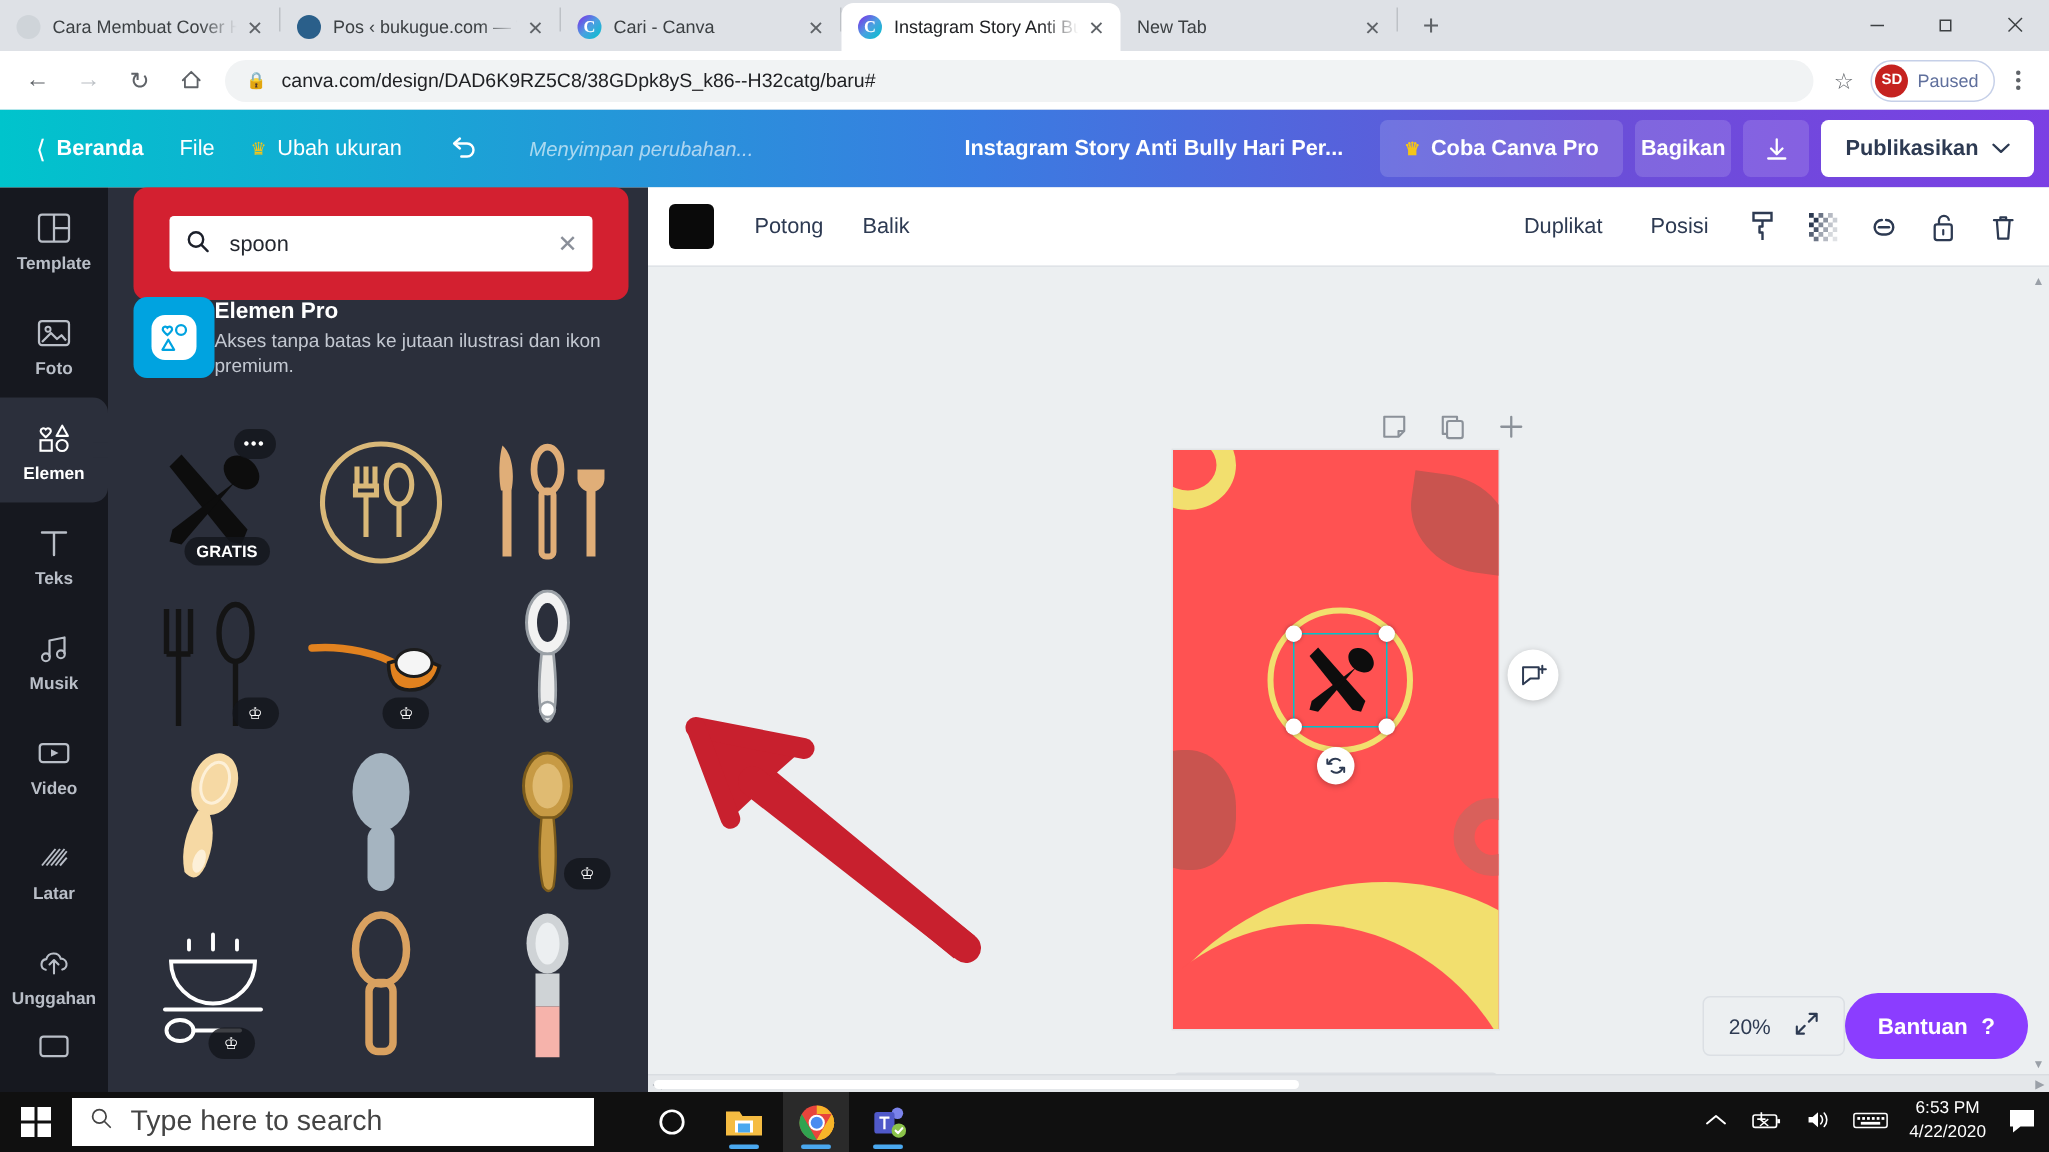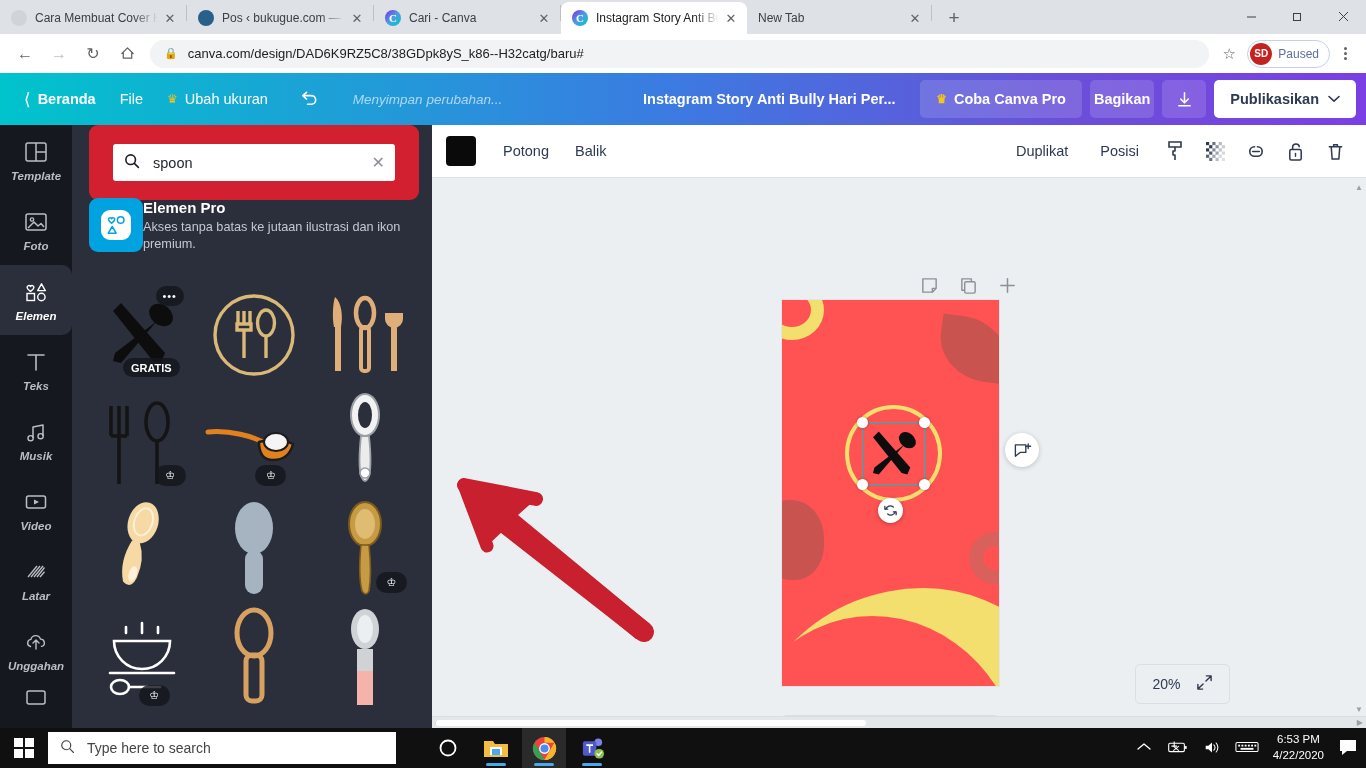--- a/index.html
+++ b/index.html
@@ -145,21 +145,21 @@
   }
   .btn-publish {
     background: #fff; color: #3d4category; color: #2d3a52; border-radius: 5px;
     height: 38px; display: flex; align-items: center; gap: 9px;
     padding: 0 16px; font-size: 14.5px; font-weight: 600;
   }
 
   
   .rail {
     position: absolute; left: 0; top: 52px; width: 72px; height: 603px;
-    background: #16181f; color: #b9bec7; font-style: italic;
+    background: #16181f; color: #b9bec7;
   }
   .rail-item {
     height: 70px; display: flex; flex-direction: column; align-items: center;
     justify-content: center; gap: 5px; font-size: 11.5px; font-weight: 600;
     position: relative;
   }
   .rail-item.active {
     background: #2b2f3b; color: #fff;
     border-radius: 0 10px 10px 0;
   }
@@ -368,21 +368,21 @@
   
   .taskbar {
     position: absolute; left: 0; top: 728px; width: 1366px; height: 40px;
     background: #101010; display: flex; align-items: center;
   }
   .start-btn {
     width: 48px; height: 40px; display: flex; align-items: center; justify-content: center;
   }
   .tb-search {
     width: 348px; height: 32px; background: #fff; display: flex; align-items: center;
-    padding: 0 12px; gap: 12px; font-size: 14px; color: #444;
+    padding: 0 12px; gap: 12px; font-size: 19px; color: #444;
   }
   .tb-apps { display: flex; align-items: center; gap: 4px; margin-left: 30px; }
   .tb-app {
     width: 44px; height: 40px; display: flex; align-items: center;
     justify-content: center; position: relative;
   }
   .tb-app.active { background: #2a2a2a; }
   .tb-app .underline {
     position: absolute; bottom: 2px; left: 12px; width: 20px; height: 3px;
     background: #4aa8ef; border-radius: 2px;
@@ -890,20 +890,24 @@
 
     <div class="zoom-pill">
       <span>20%</span>
       <span>
         <svg width="17" height="17" viewBox="0 0 18 18">
             <path d="M11 2 h5 v5 M16 2 L10.5 7.5 M7 16 H2 v-5 M2 16 L7.5 10.5" fill="none" stroke="#2d3a52" stroke-width="1.5" stroke-linecap="round" stroke-linejoin="round"></path>
           </svg>
       </span>
     </div>
 
+    <div class="help-btn">
+      <span>Bantuan</span>
+      <span>?</span>
+    </div>
 
     <div class="ed-scroll-v">
       <span class="arr-up">▲</span>
       <span class="arr-dn">▼</span>
     </div>
     <div class="ed-scroll-h">
       <span class="arr-l">◀</span>
       <span class="thumb"></span>
       <span class="arr-r">▶</span>
     </div>

